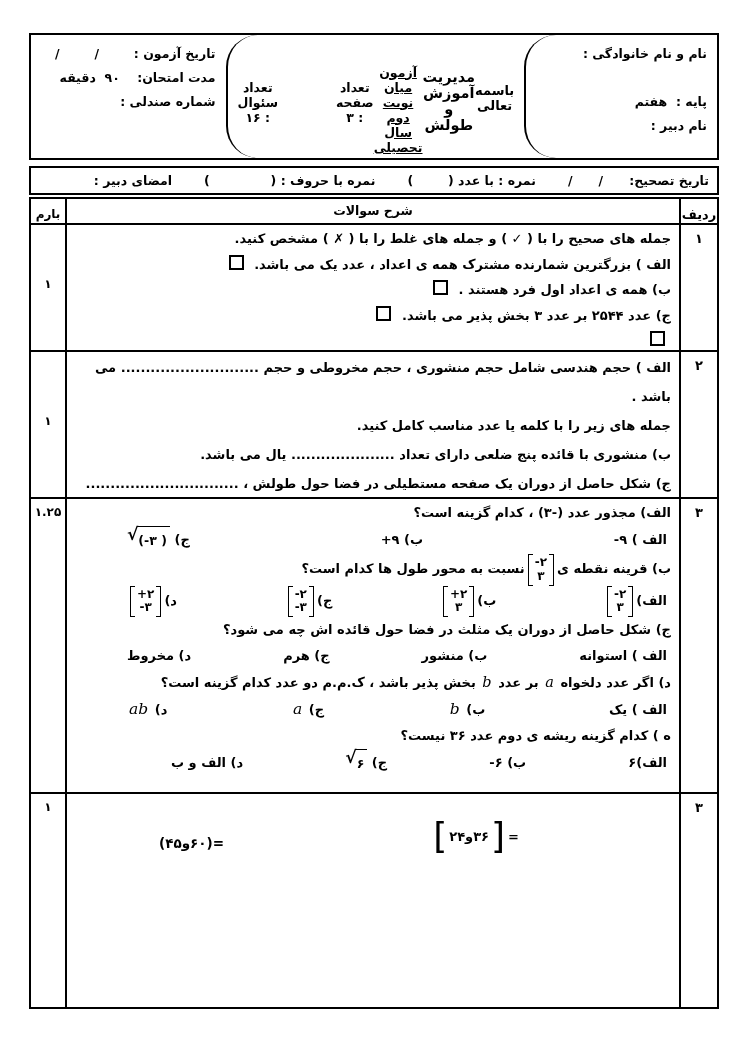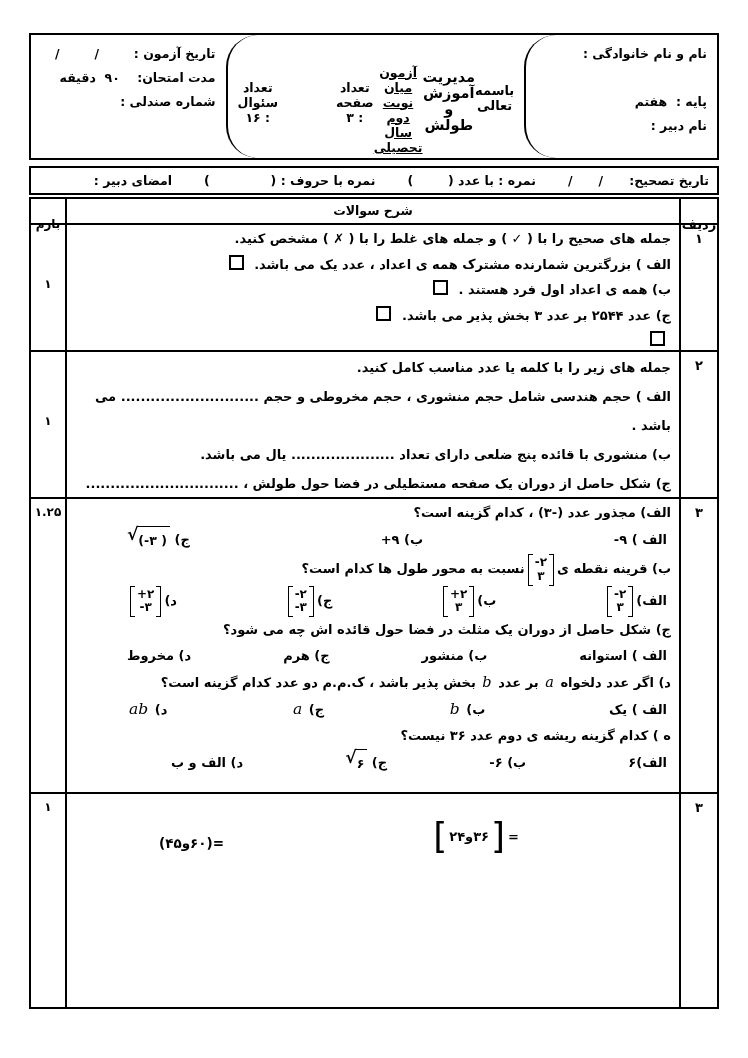--- a/index.html
+++ b/index.html
@@ -31,21 +31,21 @@
   }
 
   
   .qtable{margin-top:2px;border:2px solid #000;height:812px;box-sizing:border-box;display:flex;flex-direction:column;}
   .trow{display:flex;border-bottom:2px solid #000;box-sizing:border-box;}
   .trow:last-child{border-bottom:none;flex:1;}
   .c-num{width:36px;text-align:center;font-size:13px;font-weight:bold;padding-top:6px;box-sizing:border-box;}
   .c-body{flex:1;border-right:2px solid #000;border-left:2px solid #000;padding:1px 8px 0 8px;box-sizing:border-box;overflow:hidden;}
   .c-pts{width:34px;text-align:center;font-size:12px;font-weight:bold;box-sizing:border-box;}
   .thead{height:26px;font-weight:bold;font-size:12.5px;}
-  .thead .c-num,.thead .c-pts{padding-top:18px;}
+  .thead .c-num,.thead .c-pts{padding-top:8px;}
   .thead .c-body{text-align:center;padding-top:4px;}
   .r1{height:127px;}
   .r2{height:147px;}
   .r3{height:295px;}
   .pts-mid1{padding-top:52px;}
   .pts-mid2{padding-top:62px;}
   .pts-top{padding-top:6px;}
 
   .line{margin:0;line-height:25.5px;font-size:13px;font-weight:bold;}
   .r2 .line{line-height:29px;}
@@ -140,22 +140,22 @@
           <p class="line"><span>ب) همه ی اعداد اول فرد هستند .</span> <span class="chk"></span></p>
           <p class="line"><span>ج)  عدد ۲۵۴۴ بر عدد ۳ بخش پذیر می باشد.</span> <span class="chk"></span></p>
           <p class="line"> <span class="chk"></span></p>
         </div>
         <div class="c-pts pts-mid1">۱</div>
       </div>
 
       <div class="trow r2">
         <div class="c-num">۲</div>
         <div class="c-body">
+          <p class="line">الف )  حجم هندسی شامل حجم منشوری ، حجم مخروطی و حجم ............................ می باشد .</p>
           <p class="line">جمله های زیر را با کلمه یا عدد مناسب کامل کنید.</p>
-          <p class="line">الف )  حجم هندسی شامل حجم منشوری ، حجم مخروطی و حجم ............................ می باشد .</p>
           <p class="line">ب) منشوری با قائده پنج ضلعی دارای تعداد ..................... یال می باشد.</p>
           <p class="line">ج) شکل حاصل از دوران یک صفحه مستطیلی در فضا حول طولش ،  ............................... می باشد.</p>
 
         </div>
         <div class="c-pts pts-mid2">۱</div>
       </div>
 
       <div class="trow r3">
         <div class="c-num">۳</div>
         <div class="c-body">

